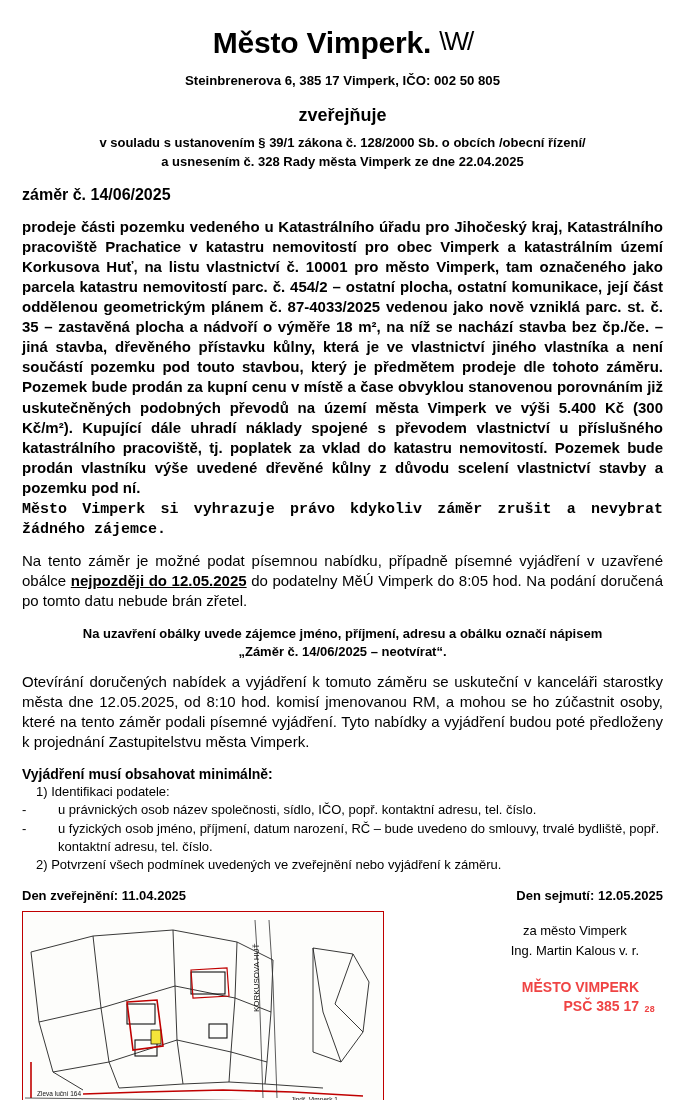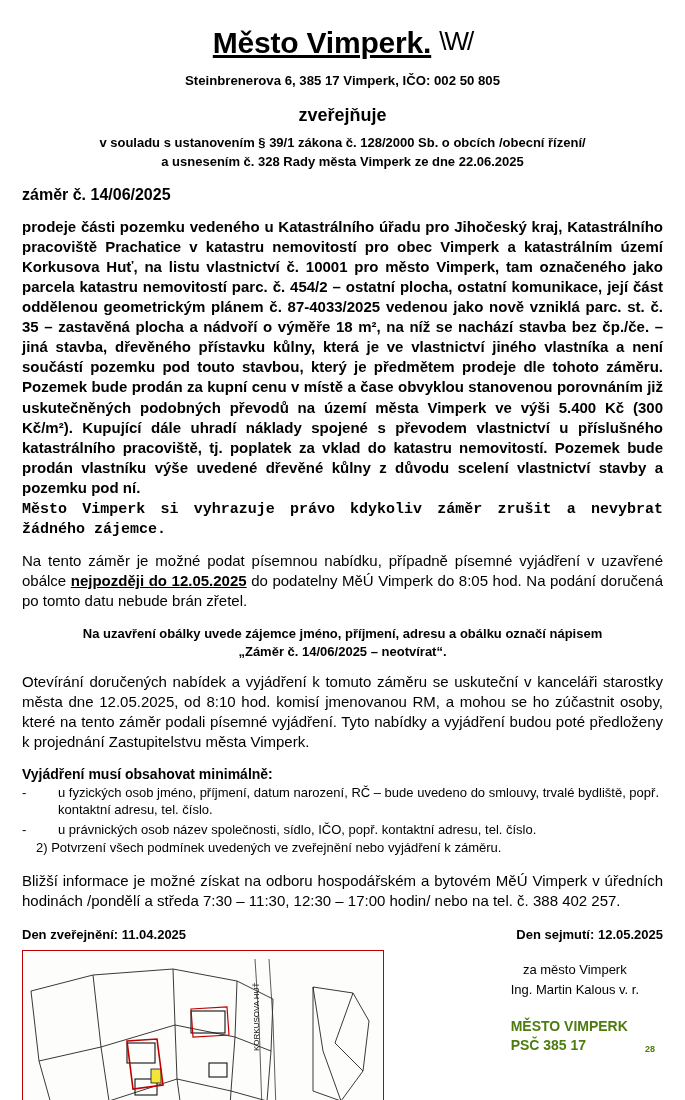--- a/index.html
+++ b/index.html
@@ -28,21 +28,20 @@
     display: flex;
     align-items: center;
     justify-content: center;
     gap: 8px;
     margin-top: 8px;
   }
   .town-title {
     font-size: 30px;
     font-weight: bold;
     letter-spacing: -0.2px;
-    text-decoration: underline;
   }
   .logo-mark {
     font-size: 26px;
     font-weight: normal;
     letter-spacing: -2px;
     position: relative;
     top: -2px;
   }
   .addr {
     text-align: center;
@@ -130,34 +129,35 @@
     margin-top: 8px;
   }
   .sign {
     text-align: center;
     font-size: 13px;
     line-height: 1.5;
     padding-right: 24px;
     padding-top: 10px;
   }
   .stamp {
-    color: #4d7c0f;
+    color: #ef4444;
     font-weight: bold;
     margin-top: 18px;
     line-height: 1.35;
     font-size: 14px;
-    text-align: left;
+    text-align: right;
     position: relative;
   }
   .stamp .small {
     font-size: 9px;
     position: absolute;
     right: -16px;
     bottom: 0px;
     font-weight: bold;
+    font-family: Liberation Mono, monospace;
   }
 
   
   .map-box {
     width: 360px;
     height: 218px;
     border: 1px solid #c00000;
     background: #fdfdfb;
     position: relative;
     overflow: hidden;
@@ -173,44 +173,44 @@
     <span class="town-title">Město Vimperk.</span>
     <span class="logo-mark">\W/</span>
   </div>
 
   <div class="addr">Steinbrenerova 6, 385 17 Vimperk, IČO: 002 50 805</div>
 
   <div class="publishes">zveřejňuje</div>
 
   <div class="accord">
     <div>v souladu s ustanovením § 39/1 zákona č. 128/2000 Sb. o obcích /obecní řízení/</div>
-    <div>a usnesením č. 328 Rady města Vimperk ze dne 22.06.2025</div>
+    <div>a usnesením č. 328 Rady města Vimperk ze dne 22.04.2025</div>
   </div>
 
   <div class="intent-no">záměr č. 14/06/2025</div>
 
   <div class="para main">prodeje části pozemku vedeného u Katastrálního úřadu pro Jihočeský kraj, Katastrálního pracoviště Prachatice v katastru nemovitostí pro obec Vimperk a katastrálním území Korkusova Huť, na listu vlastnictví č. 10001 pro město Vimperk, tam označeného jako parcela katastru nemovitostí parc. č. 454/2 – ostatní plocha, ostatní komunikace, její část oddělenou geometrickým plánem č. 87-4033/2025  vedenou jako nově vzniklá parc. st. č. 35 – zastavěná plocha a nádvoří o výměře 18 m², na níž se nachází stavba bez čp./če. – jiná stavba, dřevěného přístavku kůlny, která je ve vlastnictví jiného vlastníka a není součástí pozemku pod touto stavbou, který je předmětem prodeje dle tohoto záměru. Pozemek bude prodán za kupní cenu v místě a čase obvyklou stanovenou porovnáním již uskutečněných podobných převodů na území města Vimperk ve výši 5.400 Kč (300 Kč/m²). Kupující dále uhradí náklady spojené s převodem vlastnictví u příslušného katastrálního pracoviště, tj. poplatek za vklad do katastru nemovitostí. Pozemek bude prodán vlastníku výše uvedené dřevěné kůlny z důvodu scelení vlastnictví stavby a pozemku pod ní.</div>
 
   <div class="para bold" style="margin-top:2px;font-family:Liberation Mono, monospace;">Město Vimperk si vyhrazuje právo kdykoliv záměr zrušit a nevybrat žádného zájemce.</div>
 
   <div class="para"><span>Na tento záměr je možné podat písemnou nabídku, případně písemné vyjádření v uzavřené obálce </span><span class="u" style="font-weight:bold;">nejpozději do 12.05.2025</span><span> do podatelny MěÚ Vimperk do 8:05 hod. Na podání doručená po tomto datu nebude brán zřetel.</span></div>
 
   <div class="center-bold">
     <div>Na uzavření obálky uvede zájemce jméno, příjmení, adresu a obálku označí nápisem</div>
     <div>„Záměr č. 14/06/2025 – neotvírat“.</div>
   </div>
 
   <div class="para" style="">Otevírání doručených nabídek a vyjádření k tomuto záměru se uskuteční v kanceláři starostky města dne 12.05.2025, od 8:10 hod. komisí jmenovanou RM, a mohou se ho zúčastnit osoby, které na tento záměr podali písemné vyjádření. Tyto nabídky a vyjádření budou poté předloženy k projednání Zastupitelstvu města Vimperk.</div>
 
   <div class="list-head">Vyjádření musí obsahovat minimálně:</div>
+  <div class="lvl1">1) Identifikaci podatele:</div>
+  <div class="lvl2"><span class="dash">-</span><span>u právnických osob název společnosti, sídlo, IČO, popř. kontaktní adresu, tel. číslo.</span></div>
   <div class="lvl2"><span class="dash">-</span><span>u fyzických osob jméno, příjmení, datum narození, RČ – bude uvedeno do smlouvy, trvalé bydliště, popř. kontaktní adresu, tel. číslo.</span></div>
-  <div class="lvl2"><span class="dash">-</span><span>u právnických osob název společnosti, sídlo, IČO, popř. kontaktní adresu, tel. číslo.</span></div>
   <div class="lvl1">2)  Potvrzení všech podmínek uvedených ve zveřejnění nebo vyjádření k záměru.</div>
 
-  <div class="para" style="margin-top:16px;">Bližší informace je možné získat na odboru hospodářském a bytovém MěÚ Vimperk v úředních hodinách /pondělí a středa 7:30 – 11:30, 12:30 – 17:00 hodin/ nebo na tel. č. 388 402 257.</div>
 
   <div class="dates-row">
     <div>
       <span>Den zveřejnění:</span>
       <span>11.04.2025</span>
     </div>
     <div>
       <span>Den sejmutí:</span>
       <span>12.05.2025</span>
     </div>

